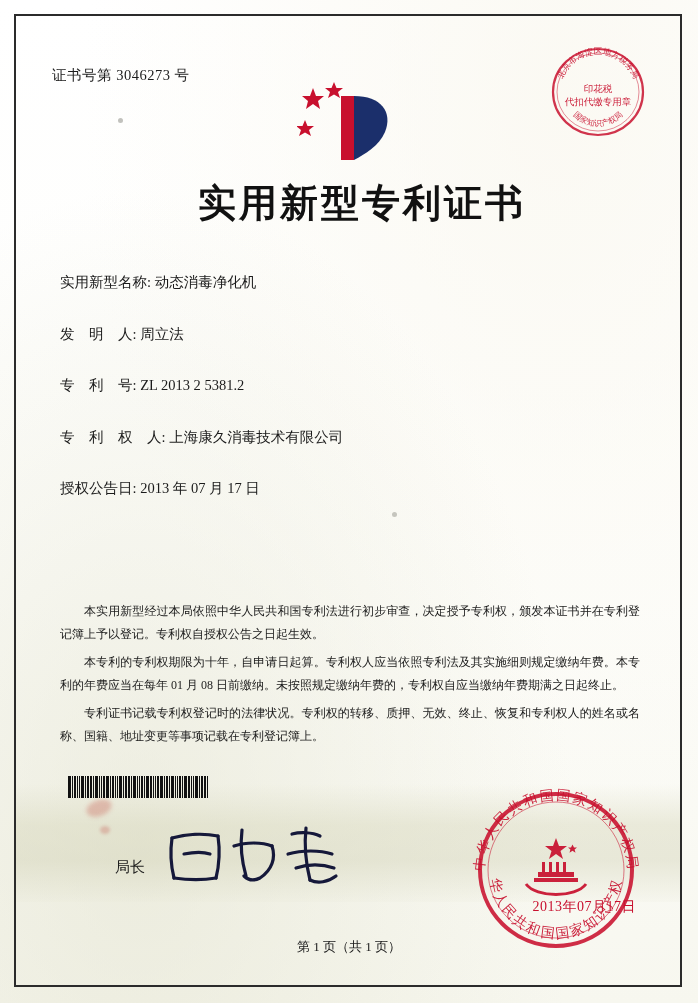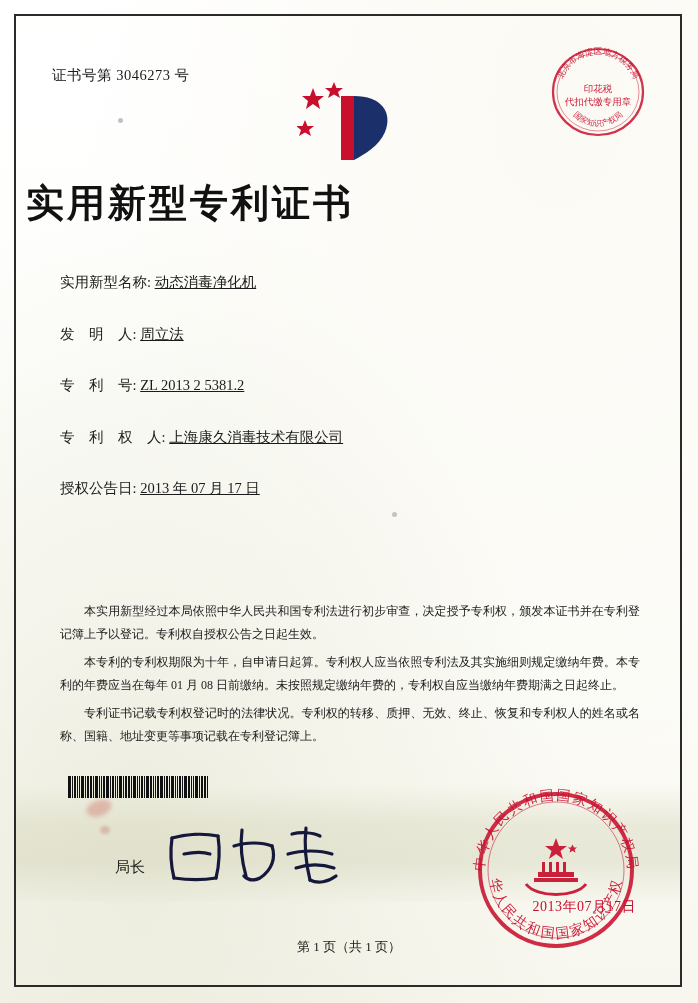--- a/index.html
+++ b/index.html
@@ -68,20 +68,21 @@
     top: 40px;
     width: 104px;
     height: 104px;
   }
 
   .doc-title {
     position: absolute;
     left: 0;
     right: 0;
     top: 178px;
+    text-align: center;
     font-size: 38px;
     font-weight: bold;
     letter-spacing: 3px;
     color: #111;
     font-family: "Liberation Serif", "DejaVu Serif", serif;
     padding-left: 26px;
   }
 
   .fields {
     position: absolute;
@@ -94,21 +95,20 @@
     line-height: 1;
     margin-bottom: 37px;
     color: #1b1b1b;
     white-space: nowrap;
   }
   .field-label {
     display: inline-block;
   }
   .field-value {
     display: inline-block;
-    text-decoration: underline;
   }
 
   .body-text {
     position: absolute;
     left: 60px;
     top: 600px;
     width: 580px;
     font-size: 12px;
     line-height: 1.95;
     color: #1b1b1b;

